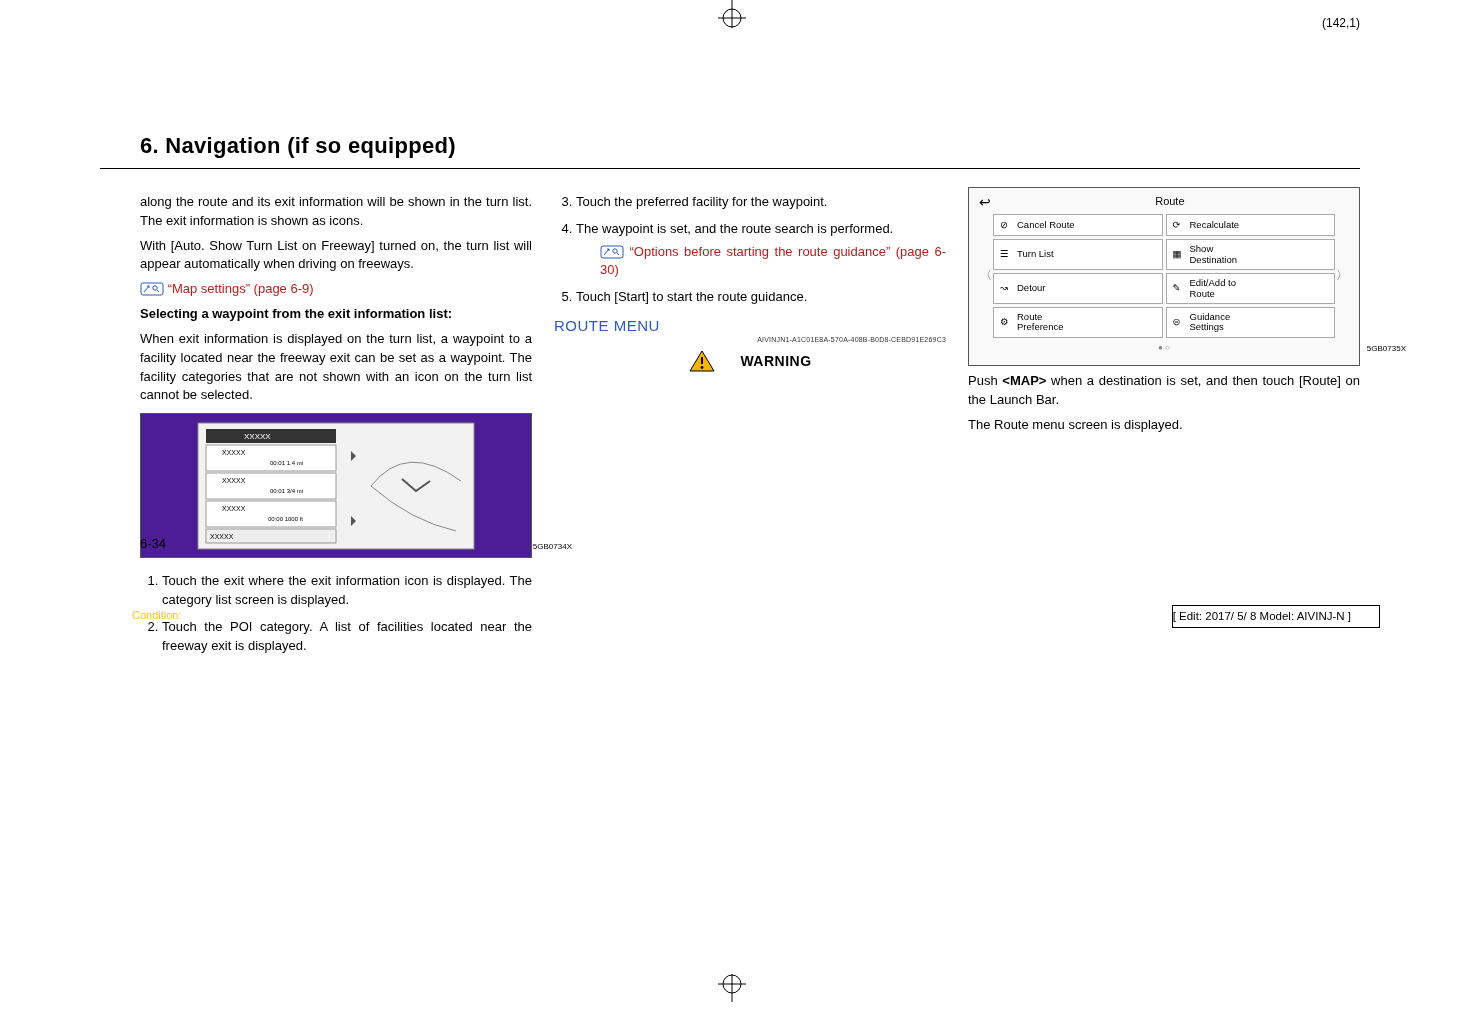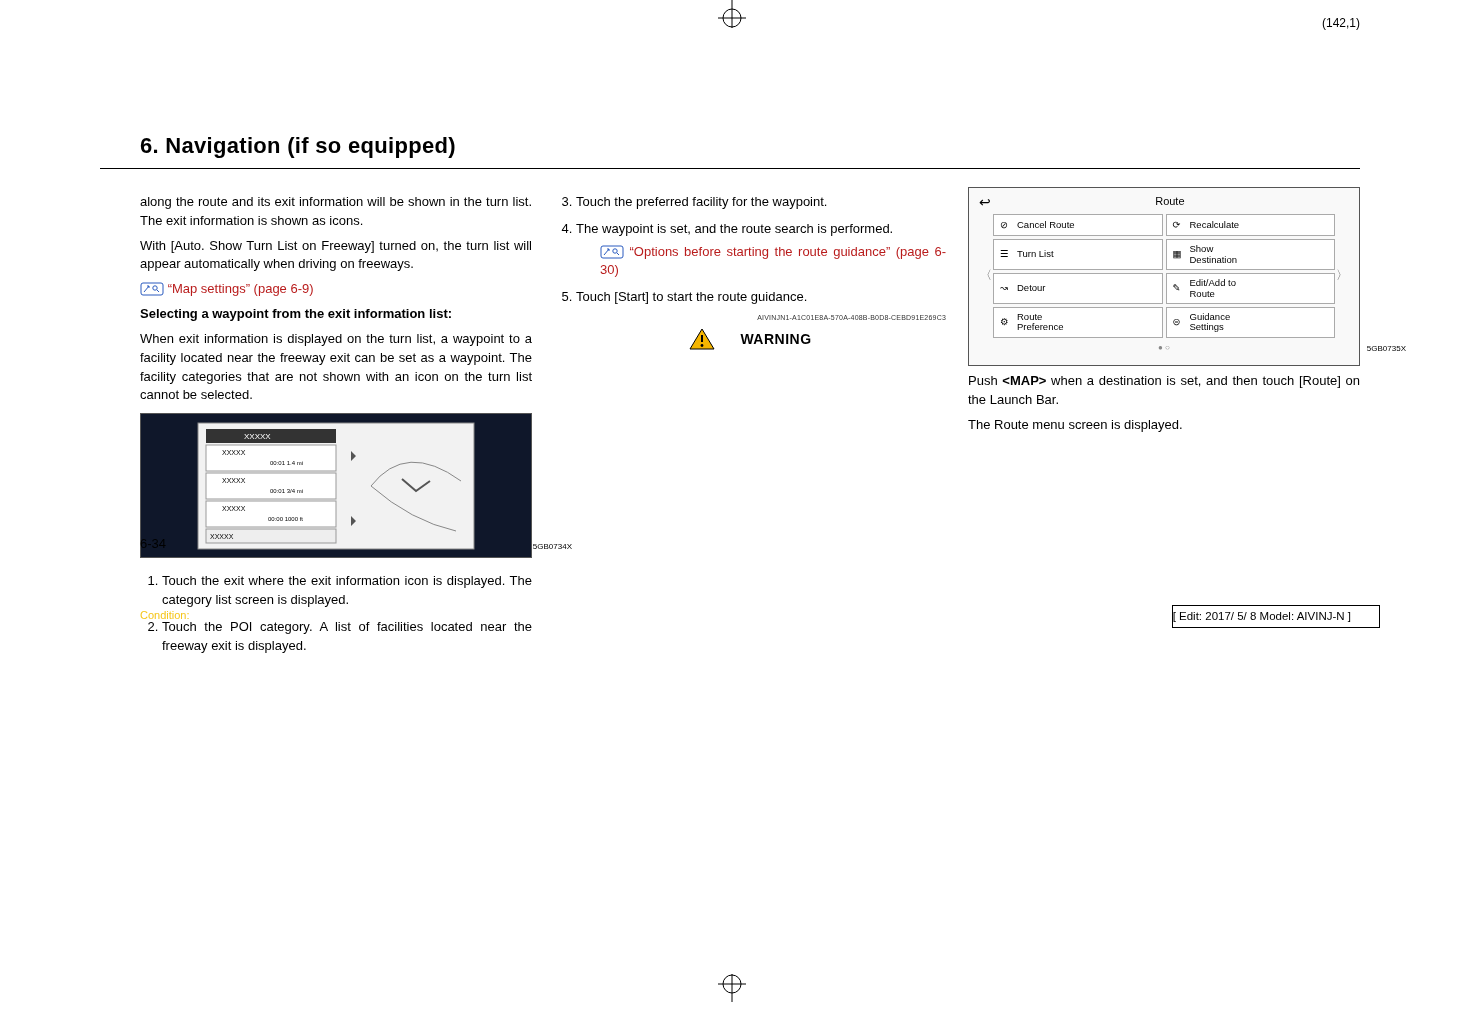--- a/index.html
+++ b/index.html
@@ -86,21 +86,21 @@
   }
   .warn-title { font-weight: bold; font-size: 14px; letter-spacing: 0.5px; }
   .warn-body {
     font-weight: bold;
     text-align: justify;
     letter-spacing: 0.3px;
     margin: 4px 0 14px 0;
   }
   .fig {
     border: 1px solid #555;
-    background: #0f172a;
+    background: #4c1d95;
     width: 100%;
     height: 145px;
     margin: 8px 0 14px 0;
     display: flex;
     align-items: center;
     justify-content: center;
     color: #888;
     font-size: 11px;
   }
   .fig-label {
@@ -109,21 +109,21 @@
     margin: -14px 0 10px -34px;
   }
   .footer-left {
     position: absolute;
     left: 40px;
     bottom: 110px;
     font-size: 13px;
   }
   .condition {
     position: absolute;
-    left: 40px;
+    left: 32px;
     bottom: 40px;
     color: #f5c518;
     font-size: 11px;
   }
   .editbox {
     position: absolute;
     right: -20px;
     bottom: 36px;
     border: 1px solid #000;
     padding: 2px 28px 2px 0;
@@ -256,20 +256,21 @@
                 <rect x="1" y="1" width="22" height="12" rx="2" fill="none" stroke="#2a5bbf"></rect>
                 <path d="M4 10 L9 4 M9 4 L7 4 M9 4 L9 6" stroke="#2a5bbf" fill="none"></path>
                 <circle cx="15" cy="6" r="2.2" fill="none" stroke="#2a5bbf"></circle>
                 <line x1="17" y1="8" x2="19" y2="10" stroke="#2a5bbf"></line>
               </svg>
             <span>“Options before starting the route guidance” (page 6-30)</span>
           </span>
         </li>
         <li>Touch [Start] to start the route guidance.</li>
       </ol>
+      <div class="h2">ROUTE MENU</div>
       <div class="guid">AIVINJN1-A1C01E8A-570A-408B-B0D8-CEBD91E269C3</div>
       <div class="warn-head">
         <svg width="28" height="24">
           <path d="M14 2 L26 22 L2 22 Z" fill="#f5b500" stroke="#000" stroke-width="1"></path>
           <line x1="14" y1="8" x2="14" y2="15" stroke="#000" stroke-width="2"></line>
           <circle cx="14" cy="18.5" r="1.4" fill="#000"></circle>
         </svg>
         <span class="warn-title">WARNING</span>
       </div>
     </div>

